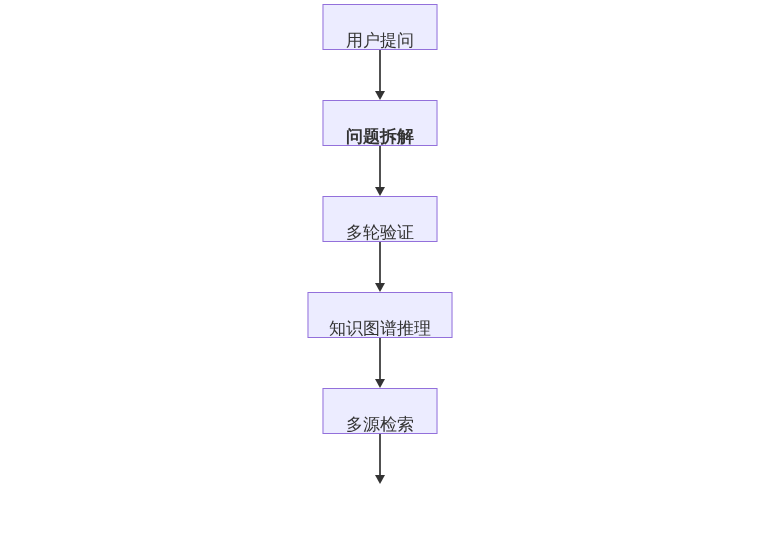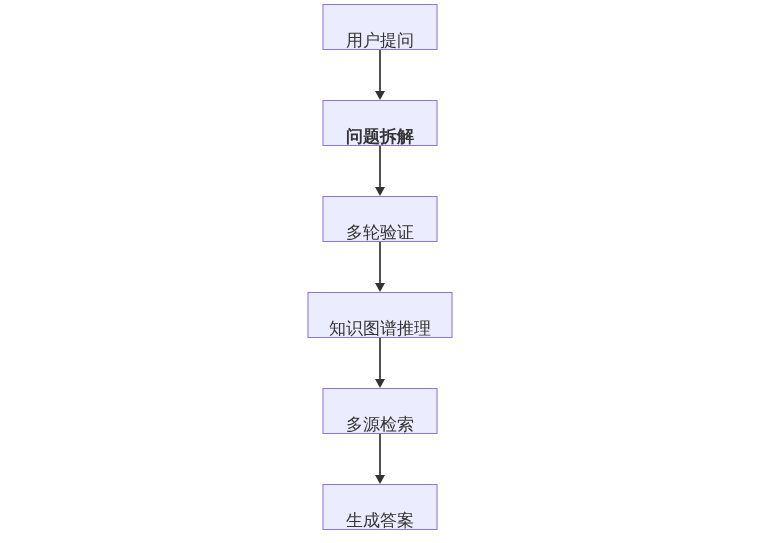--- a/index.html
+++ b/index.html
@@ -122,17 +122,14 @@
 
   <div class="node pos-n4">
     <span class="node-label">多源检索</span>
   </div>
 
   <div class="arrow pos-a4">
     <div class="arrow-line"></div>
     <div class="arrow-head"></div>
   </div>
 
-  <div class="node pos-n5">
-    <span class="node-label">生成答案</span>
-  </div>
 
 </div>
 
 </body></html>

